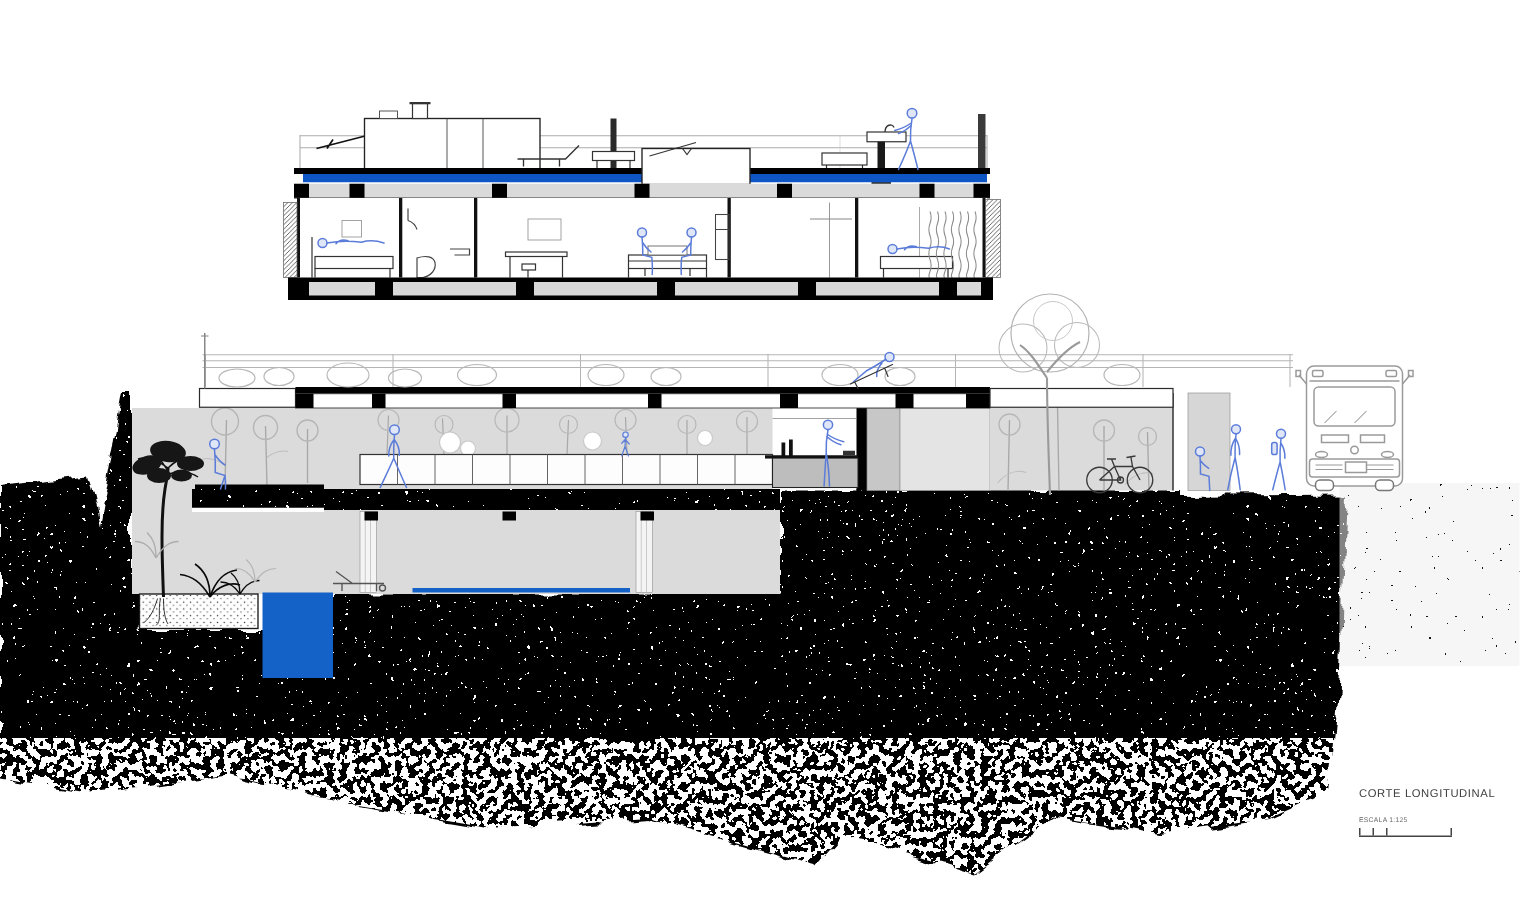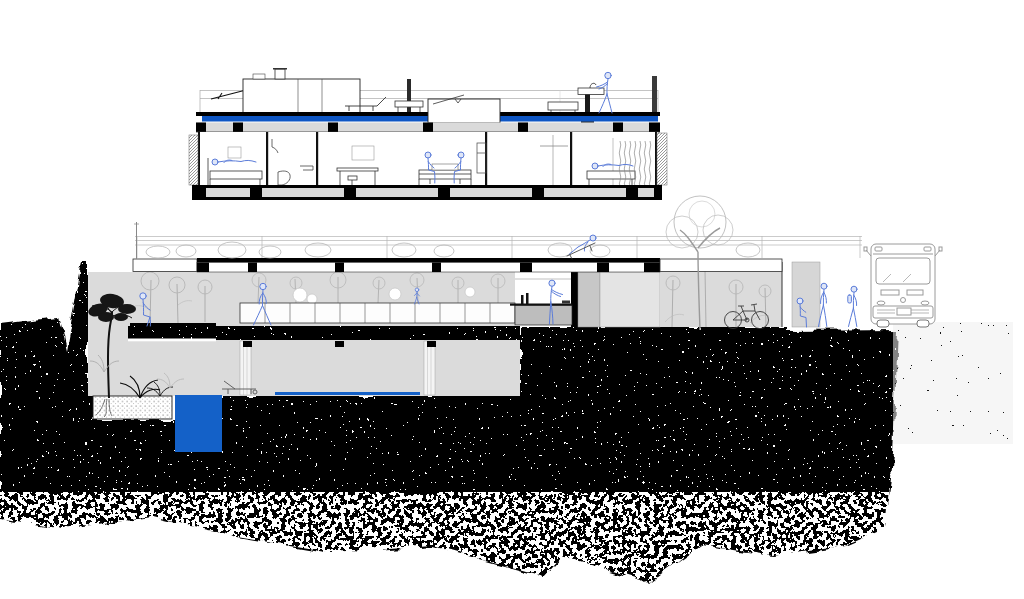--- a/index.html
+++ b/index.html
@@ -461,13 +461,23 @@
     </g>
 
     <g transform="translate(854,286)">
       <circle cx="0" cy="3.2" r="3" fill="#dfe6f7"></circle>
       <path d="M0,6.5 C-0.6,12 -0.8,17 -0.6,22 M-0.6,22 C-2.5,28.5 -4,34.5 -5.5,40.5 M-0.6,22 C0.8,28.5 1.8,34.5 2.8,40.5 M-0.3,9 C2,12.5 2.8,16 2.6,19.5"></path>
       <rect x="-6.2" y="9" width="3.6" height="8" rx="1.4" fill="#dfe6f7"></rect>
     </g>
   </g>
 </svg>
 
+<div class="title-block">
+  <div class="title-main">CORTE LONGITUDINAL</div>
+  <div class="scale-label">ESCALA 1:125</div>
+  <div class="scale-bar">
+    <span class="tick t0"></span>
+        <span class="tick t1"></span>
+        <span class="tick t2"></span>
+        <span class="tick t3"></span>
+  </div>
 </div>
+</div>
 
 </body></html>

